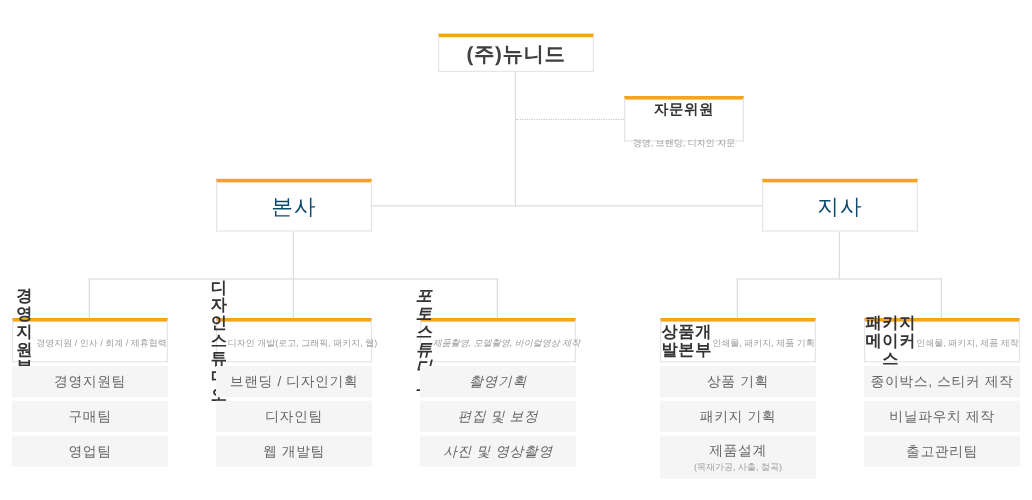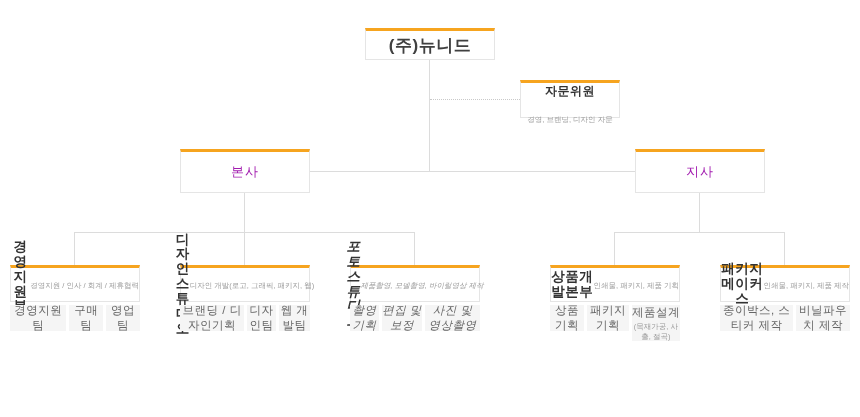--- a/index.html
+++ b/index.html
@@ -13,33 +13,33 @@
   .line-v{width:1px;}
   .line-dotted{position:absolute;height:0;border-top:1px dotted #c9c9c9;background:none;}
   
   .node{
     position:absolute;box-sizing:border-box;background:#fff;
     border:1px solid #e5e5e5;border-top:3px solid #f6a41f;
     display:flex;flex-direction:column;align-items:center;justify-content:center;
     text-align:center;
   }
   .root-title{font-size:17px;font-weight:600;color:#404040;letter-spacing:.5px;}
-  .mid-title{font-size:13px;font-weight:500;color:#a21caf;letter-spacing:1px;}
+  .mid-title{font-size:18px;font-weight:500;color:#0c4a6e;letter-spacing:1px;}
   .small-title{font-size:12px;font-weight:700;color:#333;letter-spacing:.5px;}
   .small-sub{font-size:7.5px;color:#9b9b9b;margin-top:15px;letter-spacing:0;}
   
   .dept{position:absolute;width:130px;top:265px;}
   .dept-head{
     box-sizing:border-box;height:37px;background:#fff;
     border:1px solid #e5e5e5;border-top:3px solid #f6a41f;
     display:flex;flex-direction:row;align-items:center;justify-content:center;text-align:center;
   }
   .dept-title{font-size:13.5px;font-weight:700;color:#333;letter-spacing:.5px;line-height:1.1;}
   .dept-sub{font-size:7.5px;color:#9b9b9b;margin-top:3px;white-space:nowrap;}
-  .rows{display:flex;flex-direction:row;gap:3px;margin-top:3px;}
+  .rows{display:flex;flex-direction:column;gap:3px;margin-top:3px;}
   .team{
     height:26px;background:#f5f5f5;color:#666;font-size:11.5px;letter-spacing:.5px;
     display:flex;flex-direction:column;align-items:center;justify-content:center;text-align:center;
   }
   .team.tall{height:36px;}
   .team-sub{font-size:7.5px;color:#9b9b9b;margin-top:2px;letter-spacing:0;}
 </style>
 </head>
 <body>
 
@@ -152,16 +152,19 @@
       <div class="dept-title">패키지메이커스</div>
       <div class="dept-sub">인쇄물, 패키지, 제품 제작</div>
     </div>
     <div class="rows">
       <div class="team">
           <span>종이박스, 스티커 제작</span>
         </div>
       <div class="team">
           <span>비닐파우치 제작</span>
         </div>
+      <div class="team">
+          <span>출고관리팀</span>
+        </div>
     </div>
   </div>
 
 </div>
 
 </body></html>

